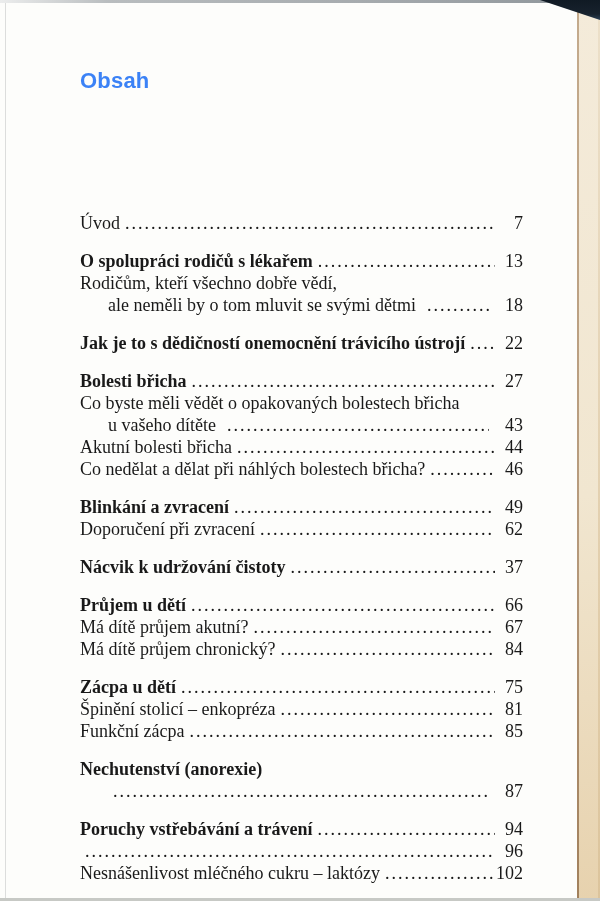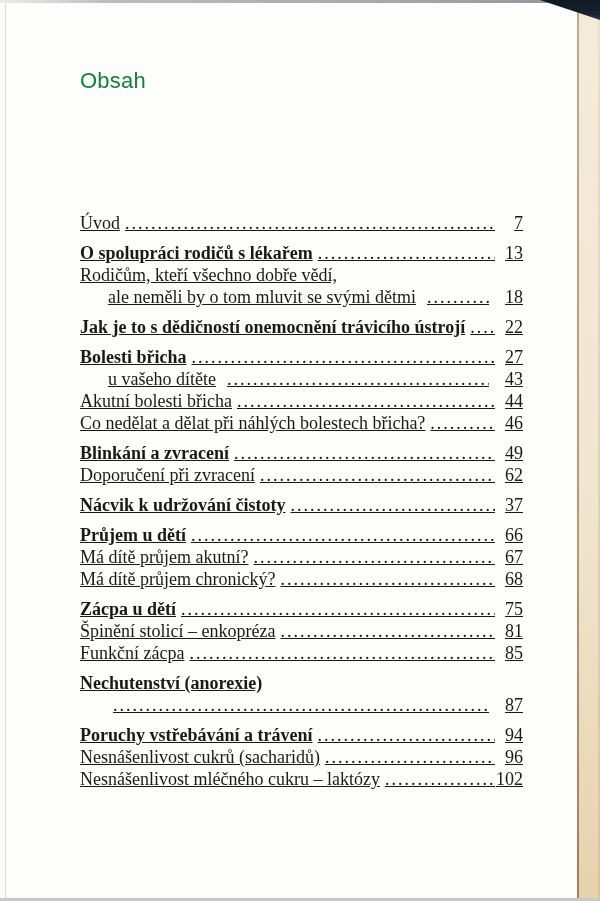--- a/index.html
+++ b/index.html
@@ -47,29 +47,29 @@
   }
   
   .corner-wedge{
     position:absolute;left:540px;top:0;width:60px;height:20px;z-index:5;
     background:linear-gradient(180deg,#101a24 0%,var(--wedge) 70%,#2c4156 100%);
     clip-path:polygon(0 0,100% 0,100% 100%);
   }
   .title{
     position:absolute;left:80px;top:68px;margin:0;
     font-family:"Liberation Sans", sans-serif;
-    font-weight:normal;font-size:22px;line-height:1.2;
-    letter-spacing:0.2px;color:#15803d;
+    font-weight:bold;font-size:22px;line-height:1.2;
+    letter-spacing:0.2px;color:#3b82f6;
   }
   .toc{
     position:absolute;left:80px;top:212px;width:443px;
     font-size:18px;line-height:22px;
   }
-  .row{display:flex;align-items:center;text-decoration:underline;}
-  .row.gap{margin-top:8px;}
+  .row{display:flex;align-items:center;}
+  .row.gap{margin-top:16px;}
   .row.indent{padding-left:28px;gap:6px;}
   .row.bold .label{font-weight:bold;}
   .label{white-space:nowrap;flex:0 0 auto;}
   .leader{
     flex:1 1 auto;min-width:0;overflow:hidden;white-space:nowrap;
     letter-spacing:2px;padding:0 6px 0 5px;font-weight:normal;
   }
   .pagenum{flex:0 0 auto;min-width:28px;text-align:right;font-weight:normal;}
 </style>
 </head>
@@ -113,20 +113,24 @@
     <span class="leader">..................................................................................................................................</span>
     <span class="pagenum">22</span>
   </div>
 
   <div class="row bold gap">
     <span class="label">Bolesti břicha</span>
     <span class="leader">..................................................................................................................................</span>
     <span class="pagenum">27</span>
   </div>
 
+  <div class="row nopage">
+    <span class="label">Co byste měli vědět o opakovaných bolestech břicha</span>
+
+  </div>
 
   <div class="row indent">
     <span class="label">u vašeho dítěte</span>
     <span class="leader">..................................................................................................................................</span>
     <span class="pagenum">43</span>
   </div>
 
   <div class="row">
     <span class="label">Akutní bolesti břicha</span>
     <span class="leader">..................................................................................................................................</span>
@@ -165,21 +169,21 @@
 
   <div class="row">
     <span class="label">Má dítě průjem akutní?</span>
     <span class="leader">..................................................................................................................................</span>
     <span class="pagenum">67</span>
   </div>
 
   <div class="row">
     <span class="label">Má dítě průjem chronický?</span>
     <span class="leader">..................................................................................................................................</span>
-    <span class="pagenum">68</span>
+    <span class="pagenum">84</span>
   </div>
 
   <div class="row bold gap">
     <span class="label">Zácpa u dětí</span>
     <span class="leader">..................................................................................................................................</span>
     <span class="pagenum">75</span>
   </div>
 
   <div class="row">
     <span class="label">Špinění stolicí – enkopréza</span>
@@ -203,21 +207,20 @@
     <span class="pagenum">87</span>
   </div>
 
   <div class="row bold gap">
     <span class="label">Poruchy vstřebávání a trávení</span>
     <span class="leader">..................................................................................................................................</span>
     <span class="pagenum">94</span>
   </div>
 
   <div class="row">
-    <span class="label">Nesnášenlivost cukrů (sacharidů)</span>
     <span class="leader">..................................................................................................................................</span>
     <span class="pagenum">96</span>
   </div>
 
   <div class="row">
     <span class="label">Nesnášenlivost mléčného cukru – laktózy</span>
     <span class="leader">..................................................................................................................................</span>
     <span class="pagenum">102</span>
   </div>
 </div>

